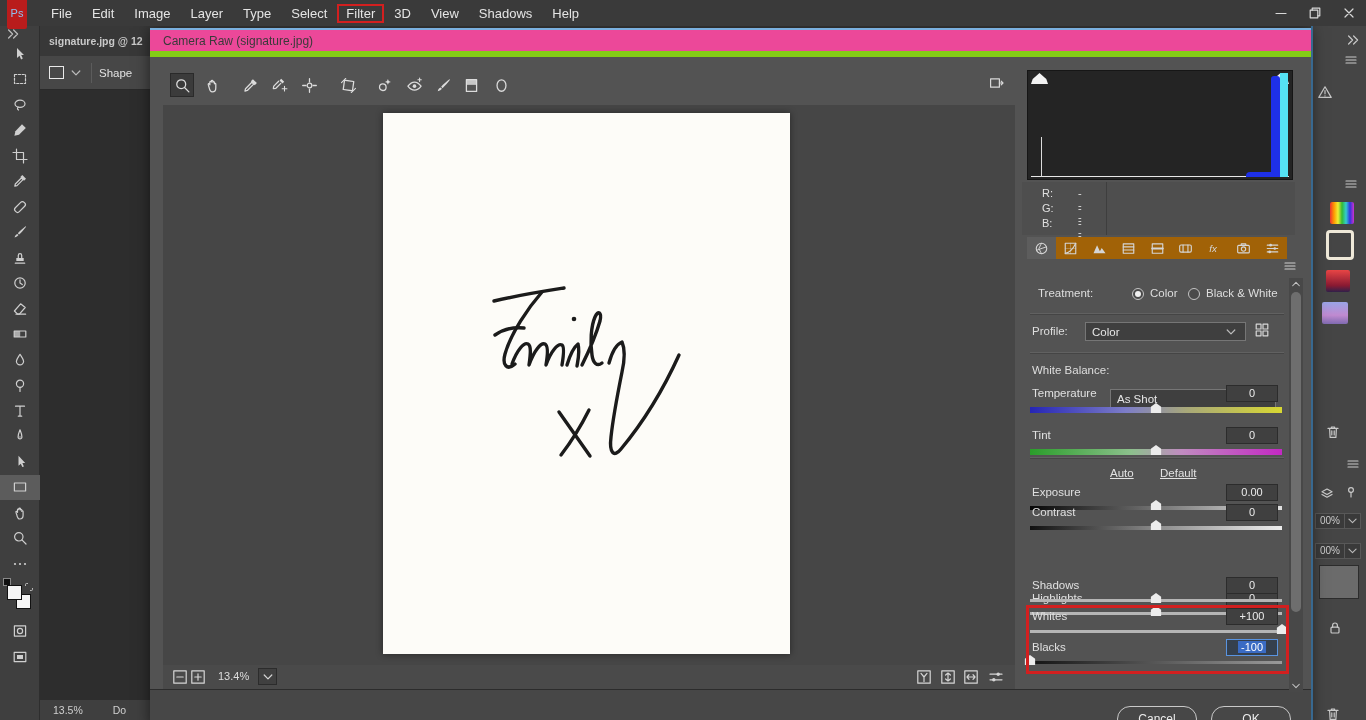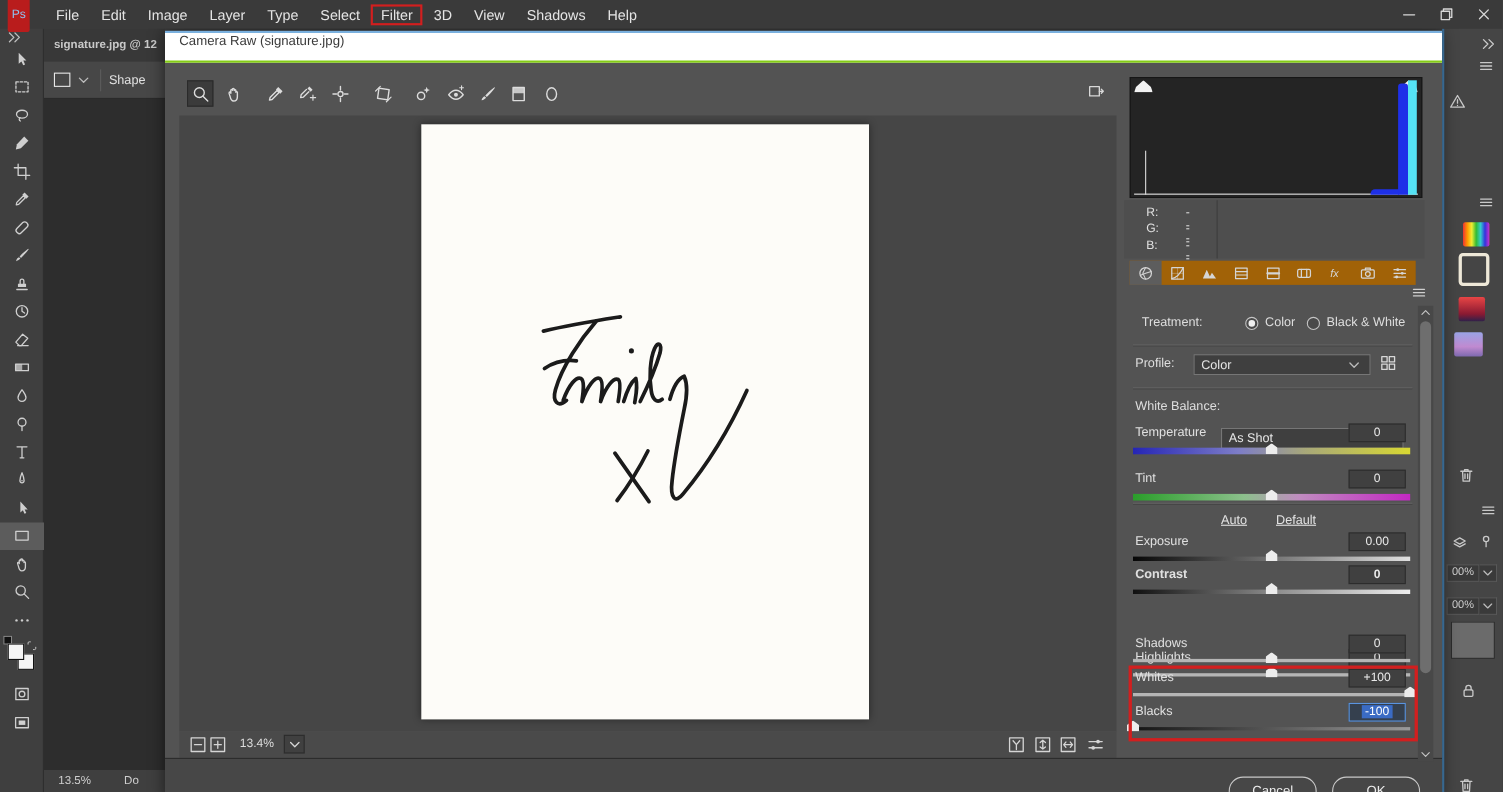--- a/index.html
+++ b/index.html
@@ -59,22 +59,22 @@
   .pct-row { position:absolute; display:flex; align-items:center; }
   .pct-box { width:30px; height:16px; background:#3a3a3a; border:1px solid #585858; color:#ccc;
     font-size:10px; text-align:center; line-height:14px; }
   .pct-chev { width:16px; height:16px; background:#3a3a3a; border:1px solid #585858; border-left:none;
     display:flex; align-items:center; justify-content:center; color:#bbb; }
   .rs-block { position:absolute; left:6px; top:539px; width:40px; height:34px; background:#6b6b6b; border:1px solid #2c2c2c; }
 
   
   .dialog { position:absolute; left:150px; top:28px; width:1161px; height:700px; background:#535353;
     z-index:30; border-top:2px solid #7ab0de; box-shadow:0 0 14px rgba(0,0,0,.55); }
-  .cr-titlebar { height:27px; background:#ffffff; color:#3a3a3a; font-size:12px;
-    display:flex; padding-left:13px; border-bottom:2px solid #84cc16; }
+  .cr-titlebar { height:27px; background:#ec4899; color:#3a3a3a; font-size:12px;
+    display:flex; align-items:center; padding-left:13px; border-bottom:6px solid #84cc16; }
   .cr-toolbar { position:absolute; left:0; top:43px; height:24px; width:870px; color:#dcdcdc; }
   .cr-tool { position:absolute; top:0; width:24px; height:24px; display:flex; align-items:center; justify-content:center; }
   .cr-tool.selected { background:#3b3b3b; border:1px solid #2a2a2a; }
   .cr-fullscreen { position:absolute; left:838px; top:45px; color:#d8d8d8; }
 
   .preview { position:absolute; left:13px; top:75px; width:852px; height:560px; background:#464646; }
   .canvas { position:absolute; left:220px; top:8px; width:407px; height:541px; background:#fdfcf8;
     box-shadow:0 0 7px rgba(0,0,0,.45); }
   .canvas svg { position:absolute; inset:0; }
 
@@ -813,21 +813,21 @@
     </div>
 
     <div id="tone-sliders" style="position:absolute; left:0; right:0; top:205px;">
         <div class="slider" style="top: 0px; height: 29px;">
           <span class="s-label">Exposure</span>
           <div class="s-value"><span>0.00</span></div>
           <div class="s-track track-exposure">
             <div class="s-thumb" style="left: 50%;"></div>
           </div>
         </div>
-        <div class="slider" style="top: 30px; height: 29px; font-weight: bold;">
+        <div class="slider" style="top: 20px; height: 29px;">
           <span class="s-label">Contrast</span>
           <div class="s-value"><span>0</span></div>
           <div class="s-track track-contrast">
             <div class="s-thumb" style="left: 50%;"></div>
           </div>
         </div>
         <div class="slider" style="top: 62px; height: 29px; margin-top: 44px;">
           <span class="s-label">Highlights</span>
           <div class="s-value"><span>0</span></div>
           <div class="s-track track-plain">

